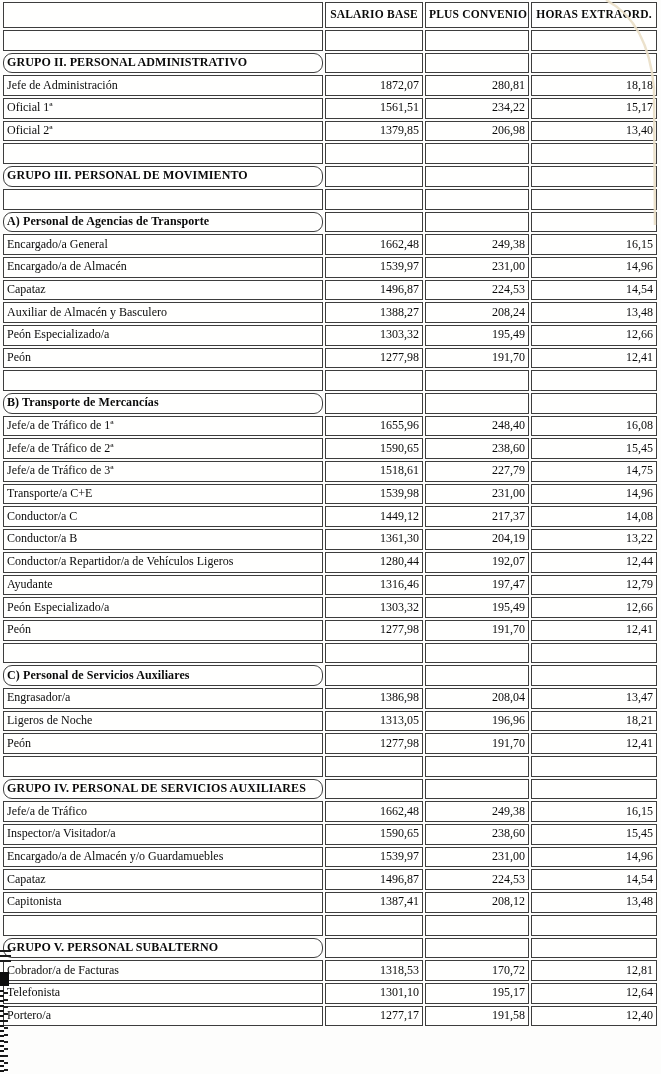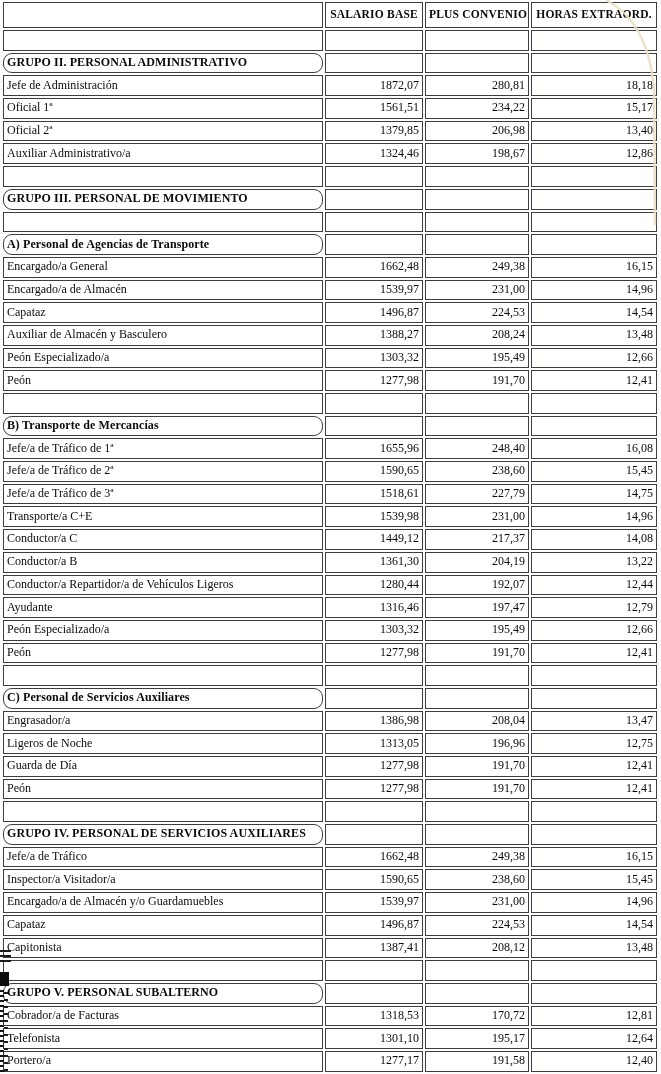--- a/index.html
+++ b/index.html
@@ -111,26 +111,20 @@
           <td class="num">234,22</td>
           <td class="num">15,17</td>
         </tr>
         <tr>
           <td>Oficial 2ª</td>
           <td class="num">1379,85</td>
           <td class="num">206,98</td>
           <td class="num">13,40</td>
         </tr>
         <tr>
-          <td>Auxiliar Administrativo/a</td>
-          <td class="num">1324,46</td>
-          <td class="num">198,67</td>
-          <td class="num">12,86</td>
-        </tr>
-        <tr>
           <td></td>
           <td class="num"></td>
           <td class="num"></td>
           <td class="num"></td>
         </tr>
         <tr>
           <td class="grp">GRUPO III. PERSONAL DE MOVIMIENTO</td>
           <td class="num"></td>
           <td class="num"></td>
           <td class="num"></td>
@@ -270,27 +264,21 @@
         <tr>
           <td>Engrasador/a</td>
           <td class="num">1386,98</td>
           <td class="num">208,04</td>
           <td class="num">13,47</td>
         </tr>
         <tr>
           <td>Ligeros de Noche</td>
           <td class="num">1313,05</td>
           <td class="num">196,96</td>
-          <td class="num">12,75</td>
-        </tr>
-        <tr>
-          <td>Guarda de Día</td>
-          <td class="num">1277,98</td>
-          <td class="num">191,70</td>
-          <td class="num">12,41</td>
+          <td class="num">18,21</td>
         </tr>
         <tr>
           <td>Peón</td>
           <td class="num">1277,98</td>
           <td class="num">191,70</td>
           <td class="num">12,41</td>
         </tr>
         <tr>
           <td></td>
           <td class="num"></td>

